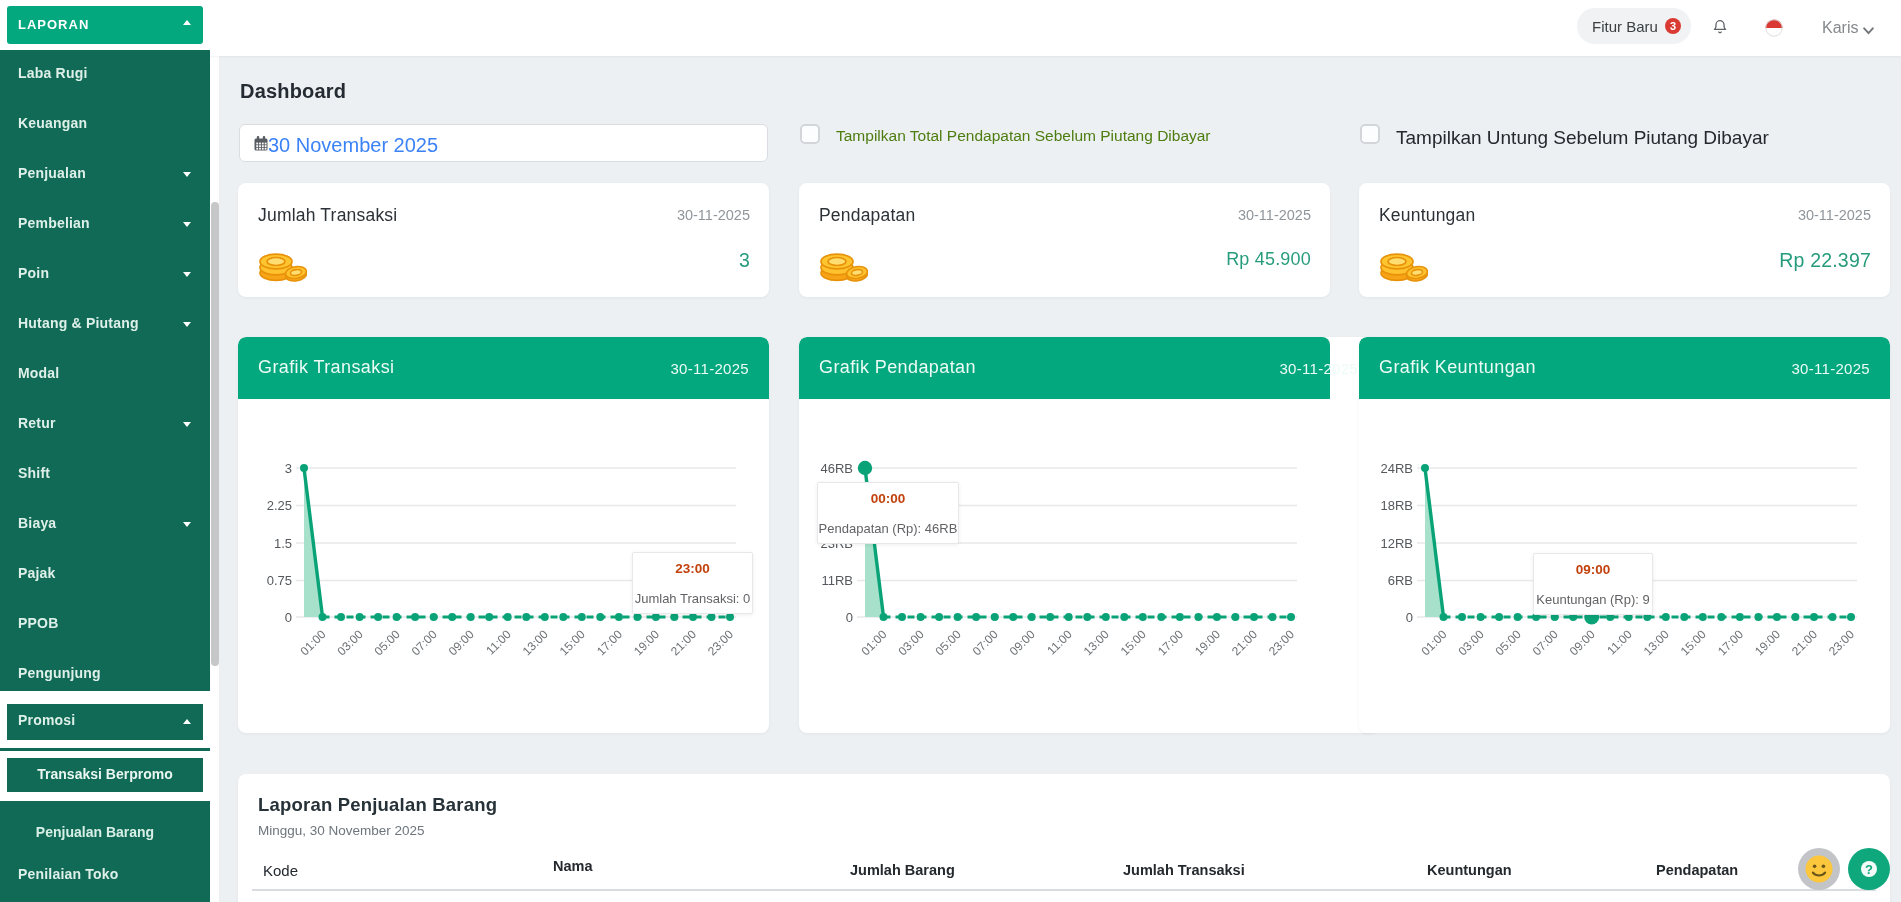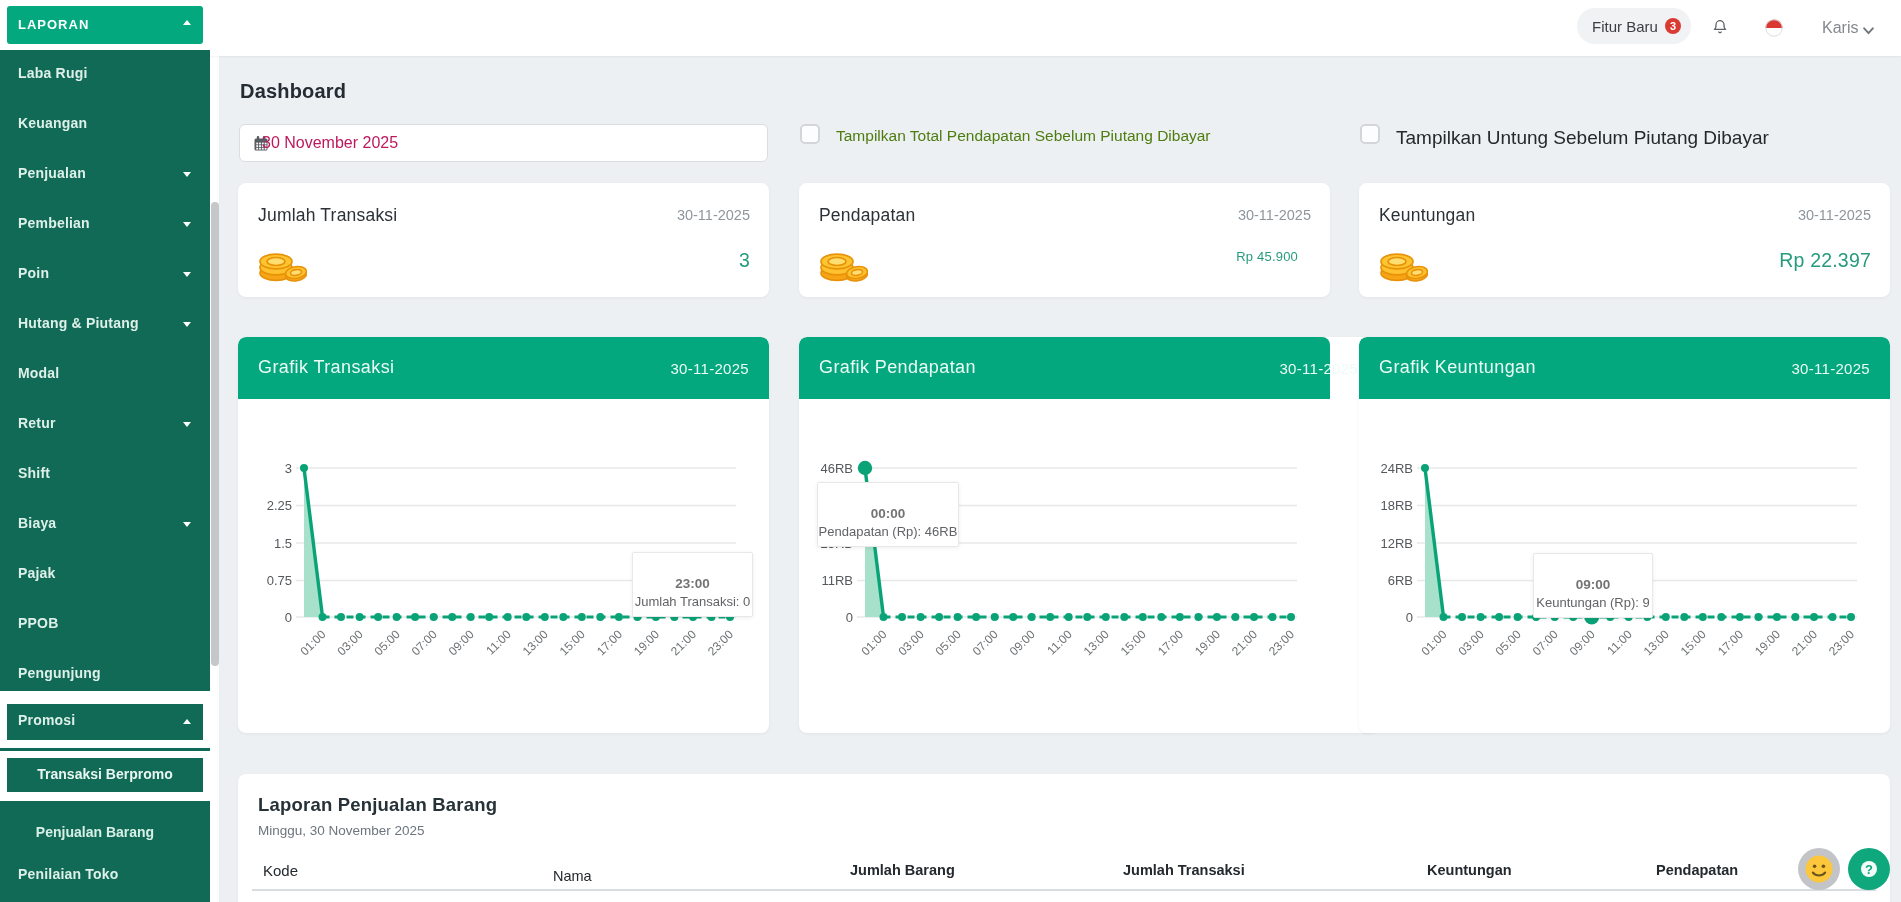--- a/index.html
+++ b/index.html
@@ -4,22 +4,22 @@
 * { margin:0; padding:0; box-sizing:border-box; }
 html,body { width:1901px; height:902px; overflow:hidden;
   font-family:"Liberation Sans", sans-serif; background:#edf0f3; }
 .card { position:absolute; background:#fff; border-radius:8px;
   box-shadow:0 1px 3px rgba(40,50,60,.06); }
 .sitem { position:absolute; left:18px; font-size:14px; font-weight:700;
   color:#def0e9; letter-spacing:.2px; }
 .tip { position:absolute; background:#fff; border:1px solid #e7e8ea;
   border-radius:2px; box-shadow:0 1px 4px rgba(0,0,0,.07); text-align:center;
   padding:8px 0 7px; z-index:5; white-space:nowrap; }
-.tt { font-size:13.5px; font-weight:700; color:#737373;margin-top:15px; }
-.tl { font-size:13px; color:#626366; margin-top:3px; }
+.tt { font-size:13.5px; font-weight:700; color:#c2410c; }
+.tl { font-size:13px; color:#626366; margin-top:15px; }
 </style></head>
 <body style="background:#fff">
 
 <div style="position:absolute;left:219px;top:56px;width:1682px;height:846px;background:#edf0f3"></div>
 
 <div style="position:absolute;left:0;top:0;width:1901px;height:56px;background:#fff;box-shadow:0 1px 2px rgba(0,0,0,.05)"></div>
 <div style="position:absolute;left:1577px;top:8px;width:114px;height:36px;background:#f0f2f4;border-radius:18px"></div>
 <div style="position:absolute;left:1592px;top:18px;font-size:15px;color:#3c4043">Fitur Baru</div>
 <div style="position:absolute;left:1665px;top:18px;width:16px;height:16px;border-radius:50%;background:#d93b33;color:#fff;font-size:11px;font-weight:700;text-align:center;line-height:16px">3</div>
 <div style="position:absolute;left:1712px;top:19px"><svg width="16" height="16" viewBox="0 0 24 24" fill="none" stroke="#5f6368" stroke-width="1.9" stroke-linecap="round" stroke-linejoin="round">
@@ -84,21 +84,21 @@
 <rect x="2.3" y="9.2" width="1.8" height="1.8"></rect>
         <rect x="5.1" y="9.2" width="1.8" height="1.8"></rect>
         <rect x="7.9" y="9.2" width="1.8" height="1.8"></rect>
         <rect x="10.7" y="9.2" width="1.8" height="1.8"></rect>
 <rect x="2.3" y="11.8" width="1.8" height="1.8"></rect>
         <rect x="5.1" y="11.8" width="1.8" height="1.8"></rect>
         <rect x="7.9" y="11.8" width="1.8" height="1.8"></rect>
         <rect x="10.7" y="11.8" width="1.8" height="1.8"></rect>
 </g>
     </svg></div>
-<div style="position:absolute;left:262px;top:134px;font-size:16px;color:#be185d">30 November 2025</div>
+<div style="position:absolute;left:268px;top:134px;font-size:20px;color:#3b82f6">30 November 2025</div>
 
 <div style="position:absolute;left:800px;top:124px;width:20px;height:20px;background:#fcfdfe;border:2px solid #d2d6da;border-radius:5px"></div>
 <div style="position:absolute;left:836px;top:127px;font-size:15.5px;color:#4d7c0f">Tampilkan Total Pendapatan Sebelum Piutang Dibayar</div>
 <div style="position:absolute;left:1360px;top:124px;width:20px;height:20px;background:#fcfdfe;border:2px solid #d2d6da;border-radius:5px"></div>
 <div style="position:absolute;left:1396px;top:127px;font-size:19px;color:#24292e">Tampilkan Untung Sebelum Piutang Dibayar</div>
 <div class="card" style="left:238px;top:183px;width:531px;height:114px">
     <div style="position:absolute;left:20px;top:22px;font-size:17.5px;color:#2b3137;letter-spacing:.2px">Jumlah Transaksi</div>
     <div style="position:absolute;right:19px;top:24px;font-size:14.5px;color:#8f969c">30-11-2025</div>
     <div style="position:absolute;left:19px;top:59px"><svg width="50" height="40" viewBox="0 0 50 40">
 <g stroke="#e8920a" stroke-width="1.7">
@@ -124,21 +124,21 @@
 <ellipse cx="19" cy="25.5" rx="16" ry="7.4" fill="#ffc22e"></ellipse>
 <ellipse cx="19" cy="19.5" rx="16" ry="7.4" fill="#ffc530"></ellipse>
 <ellipse cx="19" cy="19.5" rx="9" ry="4" fill="#ffdd70"></ellipse>
 </g>
 <g stroke="#e8920a" stroke-width="1.6">
 <ellipse cx="39" cy="33" rx="10.5" ry="5.8" fill="#f7a417" transform="rotate(-9 39 33)"></ellipse>
 <ellipse cx="39" cy="30.5" rx="10.5" ry="5.8" fill="#ffc22e" transform="rotate(-9 39 30.5)"></ellipse>
 <ellipse cx="39" cy="30.5" rx="5.6" ry="2.9" fill="#ffdd70" transform="rotate(-9 39 30.5)"></ellipse>
 </g>
 </svg></div>
-    <div style="position:absolute;right:32px;top:66px;font-size:13px;color:#279c7d;letter-spacing:.2px">Rp 45.900</div>
+    <div style="position:absolute;right:19px;top:66px;font-size:18px;color:#279c7d;letter-spacing:.2px">Rp 45.900</div>
   </div>
 <div class="card" style="left:1359px;top:183px;width:531px;height:114px">
     <div style="position:absolute;left:20px;top:22px;font-size:17.5px;color:#2b3137;letter-spacing:.2px">Keuntungan</div>
     <div style="position:absolute;right:19px;top:24px;font-size:14.5px;color:#8f969c">30-11-2025</div>
     <div style="position:absolute;left:19px;top:59px"><svg width="50" height="40" viewBox="0 0 50 40">
 <g stroke="#e8920a" stroke-width="1.7">
 <ellipse cx="19" cy="31" rx="16" ry="7.4" fill="#f7a417"></ellipse>
 <ellipse cx="19" cy="25.5" rx="16" ry="7.4" fill="#ffc22e"></ellipse>
 <ellipse cx="19" cy="19.5" rx="16" ry="7.4" fill="#ffc530"></ellipse>
 <ellipse cx="19" cy="19.5" rx="9" ry="4" fill="#ffdd70"></ellipse>
@@ -328,21 +328,21 @@
     </svg>
     <div class="tip" style="left:174px;top:216px;width:120px">
       <div class="tt">09:00</div>
       <div class="tl">Keuntungan (Rp): 9</div>
     </div>
   </div>
 <div class="card" style="left:238px;top:774px;width:1652px;height:128px;border-radius:8px 8px 0 0">
     <div style="position:absolute;left:20px;top:20px;font-size:18.5px;font-weight:700;color:#263238;letter-spacing:.2px">Laporan Penjualan Barang</div>
     <div style="position:absolute;left:20px;top:49px;font-size:13.5px;color:#6d757d">Minggu, 30 November 2025</div>
     <div style="position:absolute;left:25px;top:88px;font-size:15px;font-weight:400;color:#24292e">Kode</div>
-    <div style="position:absolute;left:315px;top:94px;font-size:14.5px;font-weight:400;color:#24292e">Nama</div>
+    <div style="position:absolute;left:315px;top:84px;font-size:14.5px;font-weight:700;color:#24292e">Nama</div>
     <div style="position:absolute;left:612px;top:88px;font-size:14.5px;font-weight:600;color:#24292e">Jumlah Barang</div>
     <div style="position:absolute;left:885px;top:88px;font-size:14.5px;font-weight:600;color:#24292e">Jumlah Transaksi</div>
     <div style="position:absolute;left:1189px;top:88px;font-size:14.5px;font-weight:600;color:#24292e">Keuntungan</div>
     <div style="position:absolute;left:1418px;top:88px;font-size:14.5px;font-weight:600;color:#24292e">Pendapatan</div>
     <div style="position:absolute;left:14px;top:115px;width:1624px;height:1.5px;background:#d9dce0"></div>
   </div>
 <div style="position:absolute;left:1798px;top:848px"><svg width="42" height="42" viewBox="0 0 42 42">
 <circle cx="21" cy="21" r="21" fill="#c2c4c7"></circle>
 <circle cx="21" cy="21" r="13.5" fill="#fcc73c"></circle>
 <circle cx="16.6" cy="18.2" r="1.8" fill="#69551b"></circle>

